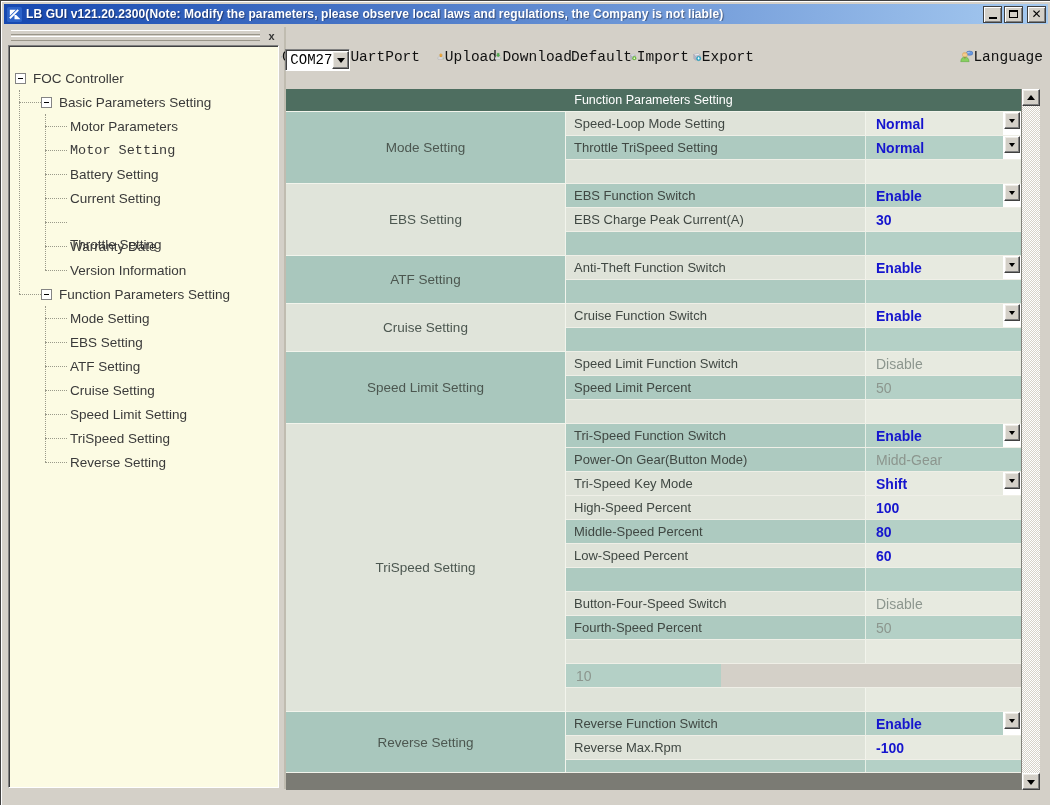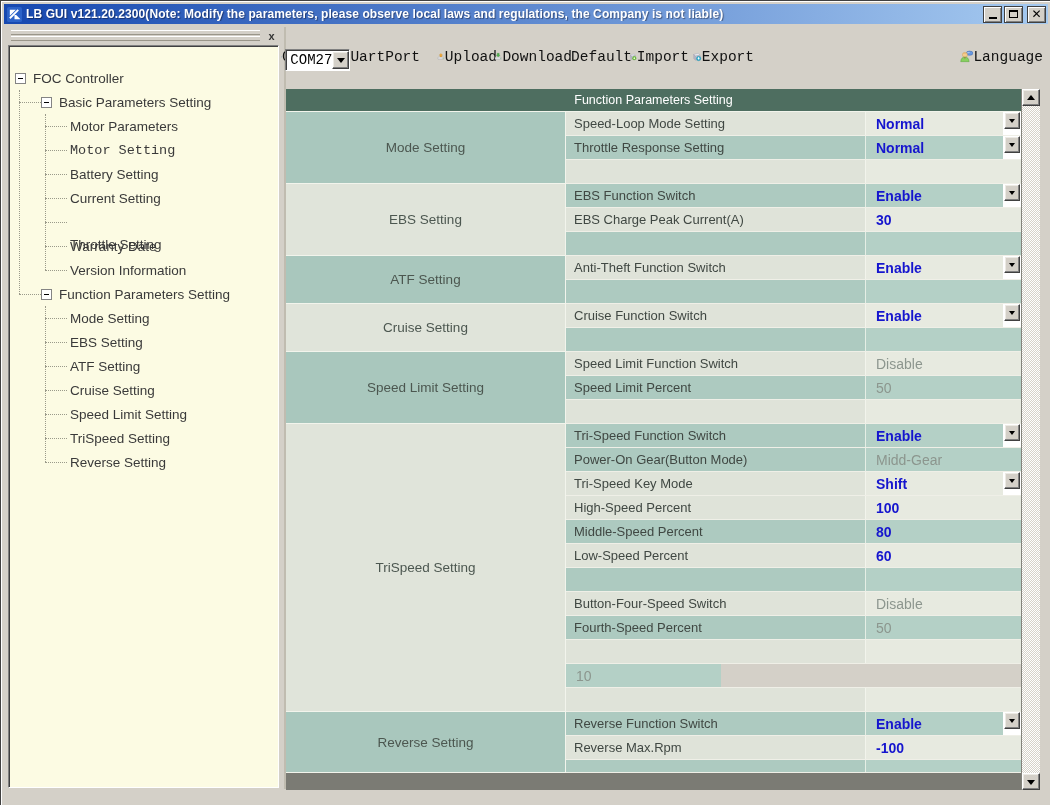--- a/index.html
+++ b/index.html
@@ -253,21 +253,21 @@
           <div class="t-row r-light">
             <div class="cell-param">Speed-Loop Mode Setting</div>
             <div class="cell-value v-blue">Normal</div>
             <div class="cell-combo has-combo">
               <div class="dd-square">
                 <div class="tri-down"></div>
               </div>
             </div>
           </div>
           <div class="t-row r-sage">
-            <div class="cell-param">Throttle Response Setting</div>
+            <div class="cell-param">Throttle TriSpeed Setting</div>
             <div class="cell-value v-blue">Normal</div>
             <div class="cell-combo has-combo">
               <div class="dd-square">
                 <div class="tri-down"></div>
               </div>
             </div>
           </div>
           <div class="t-row r-light">
             <div class="cell-param"></div>
             <div class="cell-value"></div>

